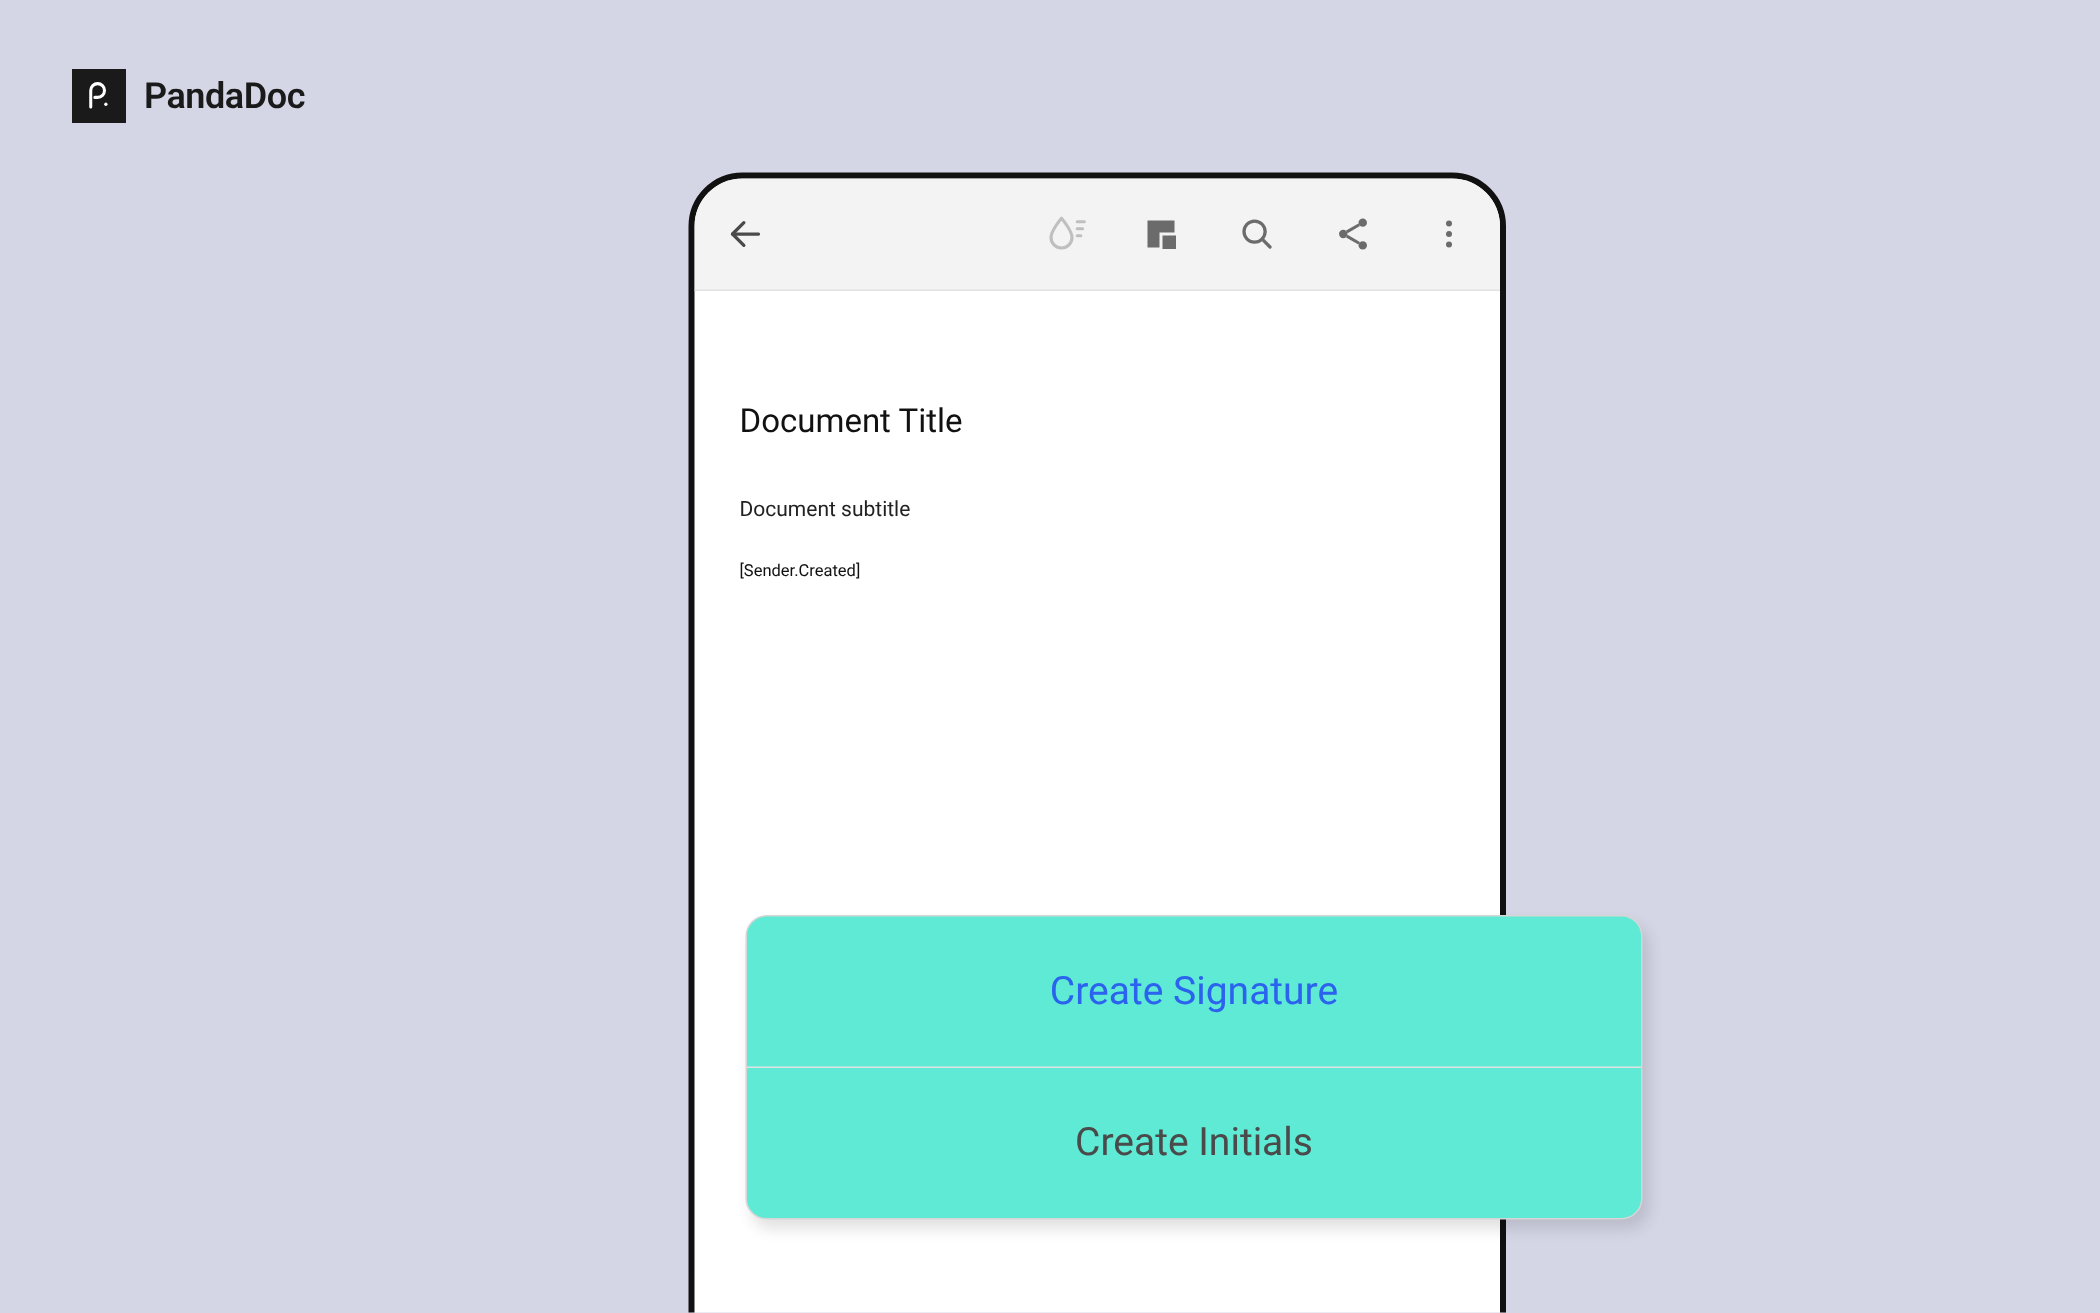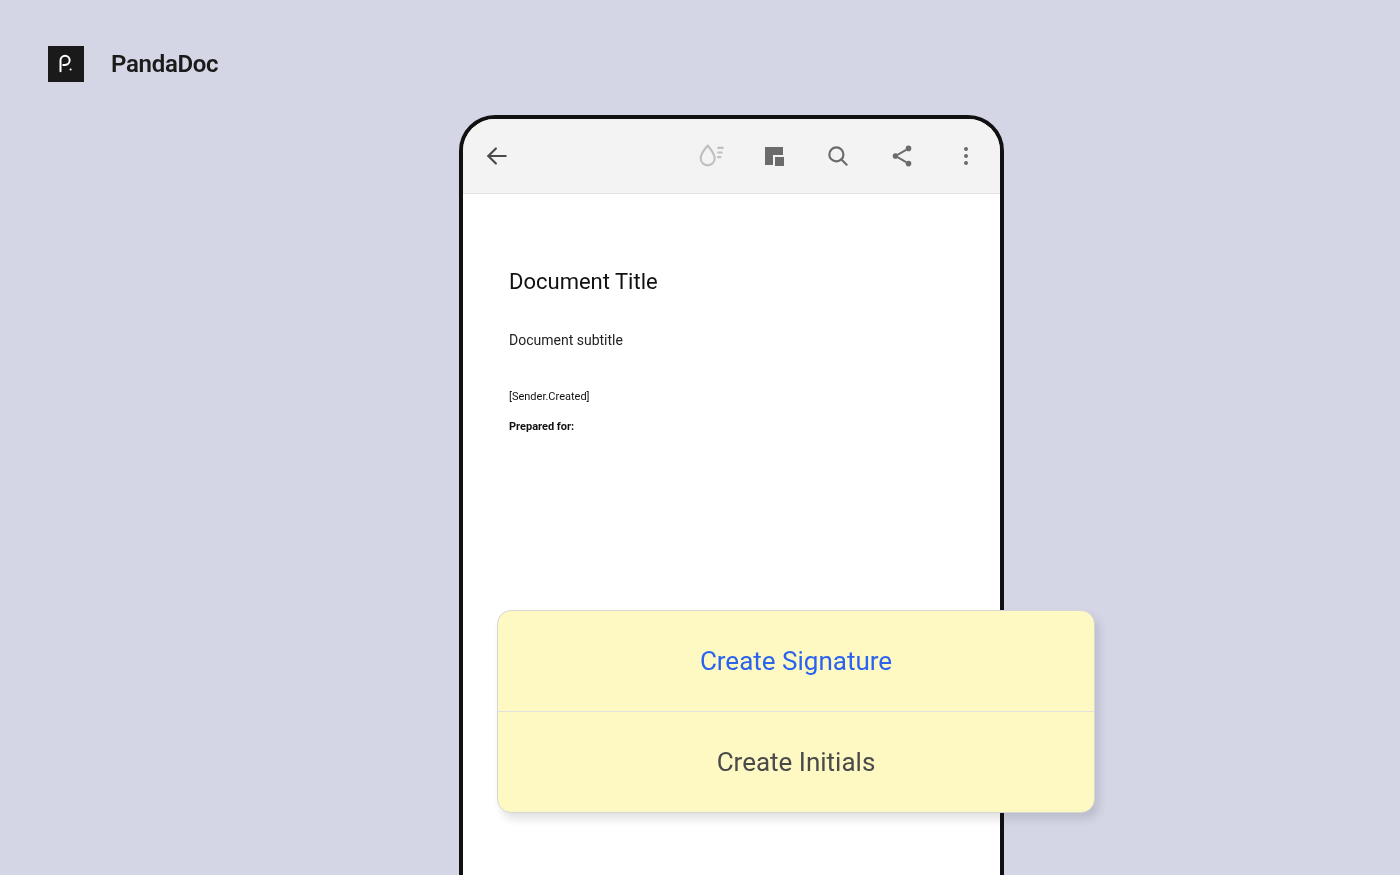--- a/index.html
+++ b/index.html
@@ -10,21 +10,21 @@
     font-family: -apple-system, BlinkMacSystemFont, "Segoe UI", Roboto, Arial, sans-serif;
     position: relative;
     overflow: hidden;
   }
   .brand {
     position: absolute;
     top: 46px;
     left: 48px;
     display: flex;
     align-items: center;
-    gap: 27px;
+    gap: 12px;
   }
   .brand-mark {
     width: 36px;
     height: 36px;
     background: #1a1a1a;
     display: flex;
     align-items: center;
     justify-content: center;
   }
   .brand-name {
@@ -62,53 +62,53 @@
   .icon-btn {
     width: 28px;
     height: 28px;
     display: flex;
     align-items: center;
     justify-content: center;
     color: #6b6b6b;
     cursor: pointer;
   }
   .doc-body {
-    padding: 75px 38px 20px 46px;
+    padding: 75px 38px 20px 30px;
     color: #111;
   }
   .doc-title {
     font-size: 22px;
     font-weight: 400;
     margin-bottom: 38px;
   }
   .doc-subtitle {
     font-size: 14px;
     font-weight: 400;
-    margin-bottom: 40px;
+    margin-bottom: 24px;
     color: #222;
   }
   .meta-label {
     font-size: 11px;
     font-weight: 700;
     margin-bottom: 18px;
     color: #111;
   }
   .meta-line {
     font-size: 11px;
     font-weight: 400;
     color: #111;
     line-height: 1.6;
   }
   .meta-block { margin-bottom: 14px; }
   .sheet {
     position: absolute;
     top: 610px;
     left: 497px;
     width: 598px;
-    background: #fef9c3;
+    background: #5eead4;
     border-radius: 14px;
     border: 1px solid #d6d6d6;
     box-shadow: 4px 6px 10px rgba(0,0,0,0.12);
     overflow: hidden;
   }
   .sheet-item {
     height: 100px;
     display: flex;
     align-items: center;
     justify-content: center;
@@ -189,21 +189,20 @@
 
   <div class="doc-body">
     <div class="doc-title">Document Title</div>
     <div class="doc-subtitle">Document subtitle</div>
 
     <div class="meta-block">
       <div class="meta-line">[Sender.Created]</div>
     </div>
 
     <div class="meta-block">
-      <div class="meta-label">Prepared for:</div>
     </div>
   </div>
 </div>
 
 <div class="sheet">
   <div class="sheet-item sheet-primary">Create Signature</div>
   <div class="sheet-divider"></div>
   <div class="sheet-item sheet-secondary">Create Initials</div>
 </div>
 

